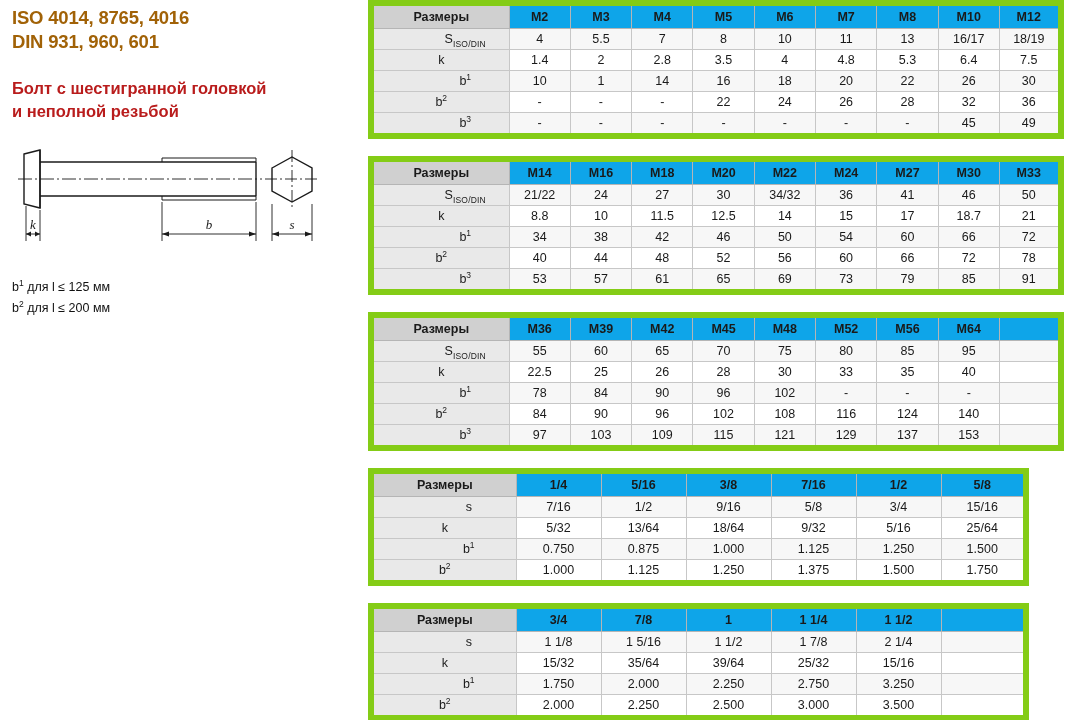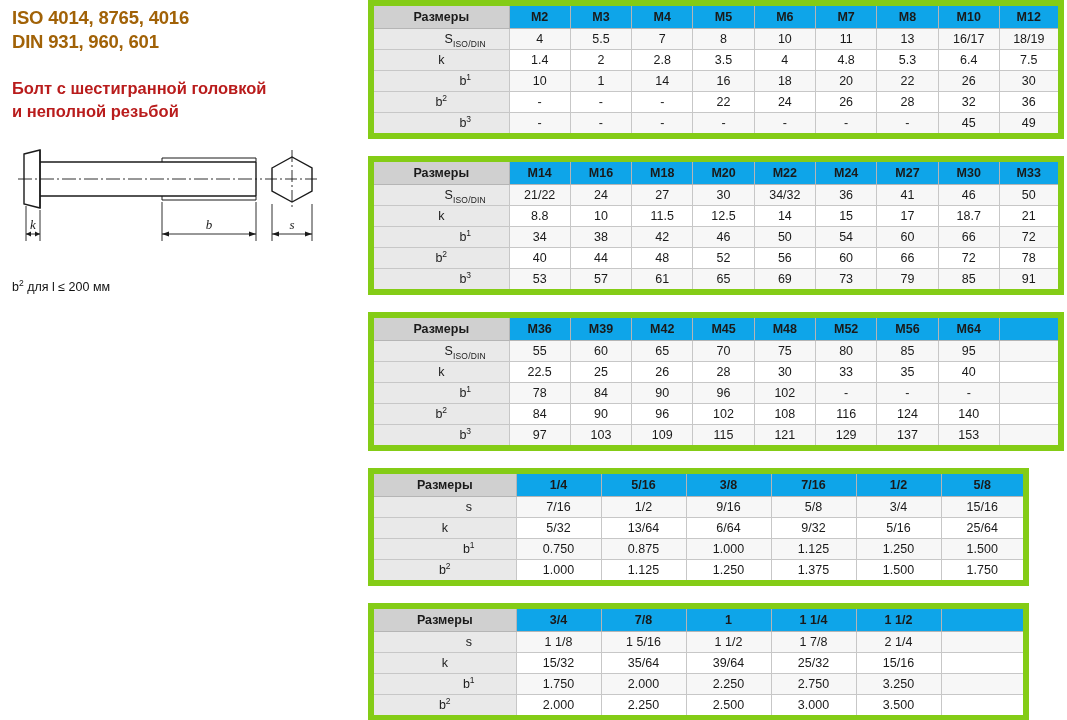--- a/index.html
+++ b/index.html
@@ -187,20 +187,21 @@
           <line x1="302" y1="58" x2="302" y2="95"></line>
           <line x1="262" y1="88" x2="302" y2="88"></line>
           <path d="M262 88 L269 85.5 L269 90.5 Z" fill="#1a1a1a" stroke="none"></path>
           <path d="M302 88 L295 85.5 L295 90.5 Z" fill="#1a1a1a" stroke="none"></path>
         </g>
         <text x="282" y="83" font-family="Liberation Serif, serif" font-size="13" font-style="italic" text-anchor="middle" fill="#1a1a1a">s</text>
       </svg>
     </div>
 
     <div class="notes">
+      <div>b<sup class="n">1</sup> для l ≤ 125 мм</div>
       <div>b<sup class="n">2</sup> для l ≤ 200 мм</div>
     </div>
   </div>
 
   <div class="tables">
       <table class="dim t-metric">
         <colgroup>
           <col class="c0">
           <col class="cx">
           <col class="cx">
@@ -497,21 +498,21 @@
             <td>1/2</td>
             <td>9/16</td>
             <td>5/8</td>
             <td>3/4</td>
             <td>15/16</td>
           </tr>
           <tr class="even">
             <td class="rowhdr">k</td>
             <td>5/32</td>
             <td>13/64</td>
-            <td>6/64</td>
+            <td>18/64</td>
             <td>9/32</td>
             <td>5/16</td>
             <td>25/64</td>
           </tr>
           <tr class="odd">
             <td class="rowhdr">b<span class="supn">1</span></td>
             <td>0.750</td>
             <td>0.875</td>
             <td>1.000</td>
             <td>1.125</td>

